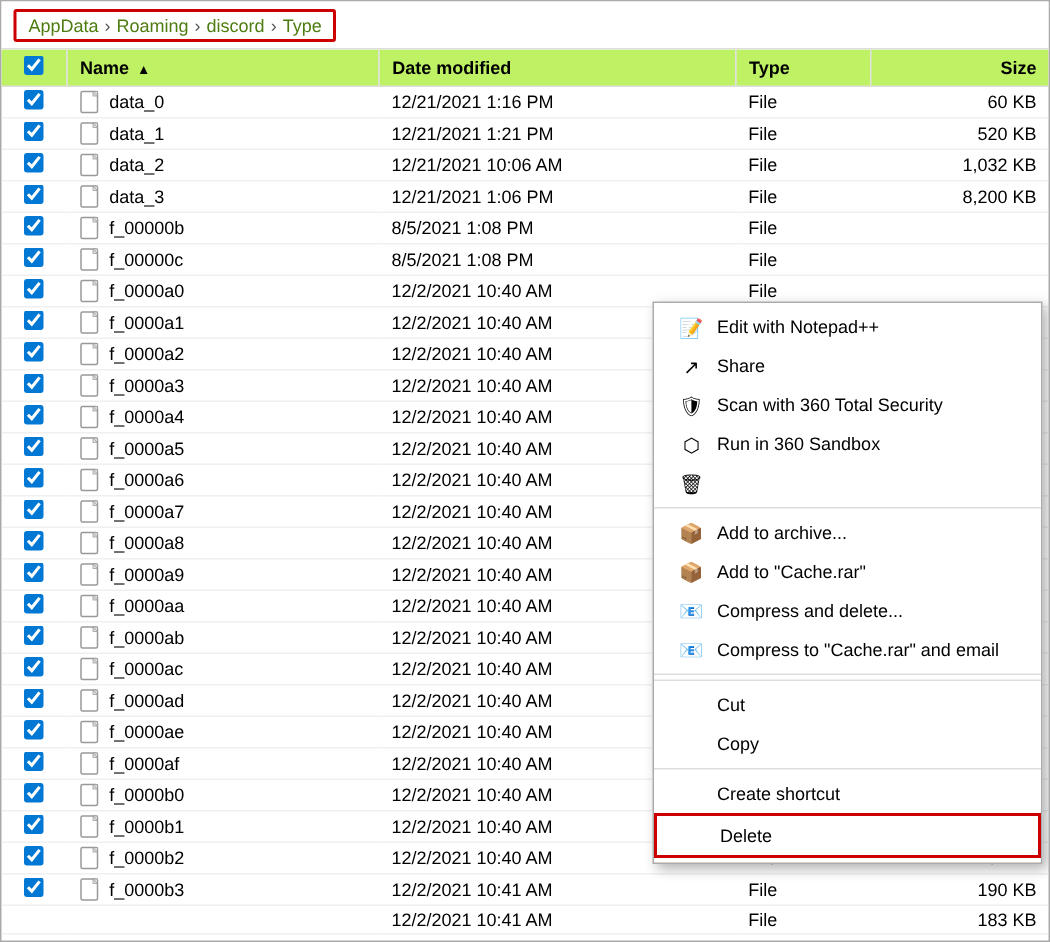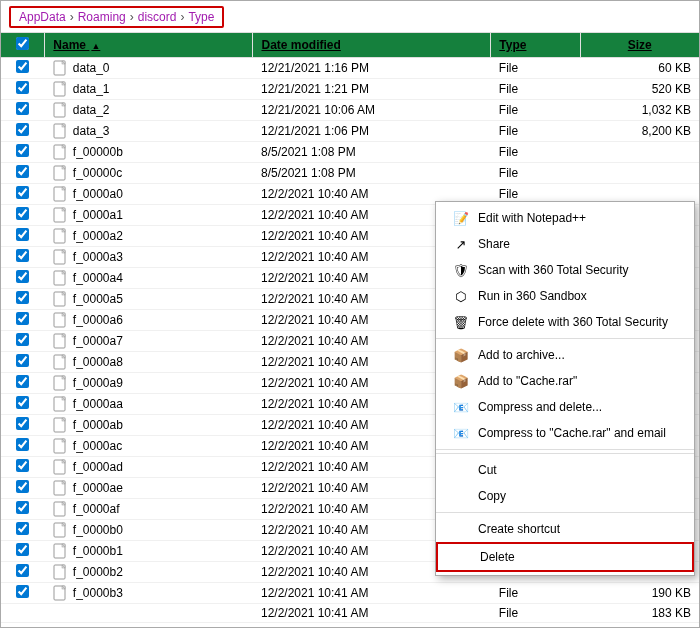--- a/index.html
+++ b/index.html
@@ -29,56 +29,55 @@
     }
     .breadcrumb-path {
       display: flex;
       align-items: center;
       border: 2px solid #cc0000;
       padding: 2px 8px;
       border-radius: 2px;
       background: #fff;
     }
     .breadcrumb-item {
-      color: #a21caf;
+      color: #4d7c0f;
       font-size: 12px;
     }
     .breadcrumb-sep {
       margin: 0 4px;
       color: #555;
     }
     .file-list-container {
       flex: 1;
       overflow-y: auto;
       position: relative;
     }
     table {
       width: 100%;
       border-collapse: collapse;
     }
     thead tr {
-      background: #15803d;
+      background: #bef264;
       border-bottom: 1px solid #ddd;
-      text-decoration: underline;
     }
     thead th {
       padding: 4px 8px;
       text-align: left;
       font-weight: 600;
       font-size: 12px;
       color: #000;
       border-right: 1px solid #e0e0e0;
       user-select: none;
     }
     thead th:last-child { border-right: none; }
     .th-check { width: 28px; text-align: center; }
     .th-name { width: 140px; }
     .th-date { width: 160px; }
     .th-type { width: 60px; }
-    .th-size { width: 80px; text-align: center; margin-top: 28px; }
+    .th-size { width: 80px; text-align: right; margin-top: 28px; }
     tbody tr {
       border-bottom: 1px solid #f0f0f0;
     }
     tbody td {
       padding: 2px 8px;
       font-size: 12px;
       color: #000;
     }
     .td-check { text-align: center; width: 28px; }
     .td-size { text-align: right; }
@@ -675,21 +674,20 @@
         <div class="ctx-item">
           <span class="ctx-icon">🛡</span>
           <span>Scan with 360 Total Security</span>
         </div>
         <div class="ctx-item">
           <span class="ctx-icon">⬡</span>
           <span>Run in 360 Sandbox</span>
         </div>
         <div class="ctx-item">
           <span class="ctx-icon">🗑</span>
-          <span>Force delete with 360 Total Security</span>
         </div>
         <div class="ctx-separator"></div>
         <div class="ctx-item">
           <span class="ctx-icon">📦</span>
           <span>Add to archive...</span>
         </div>
         <div class="ctx-item">
           <span class="ctx-icon">📦</span>
           <span>Add to "Cache.rar"</span>
         </div>

